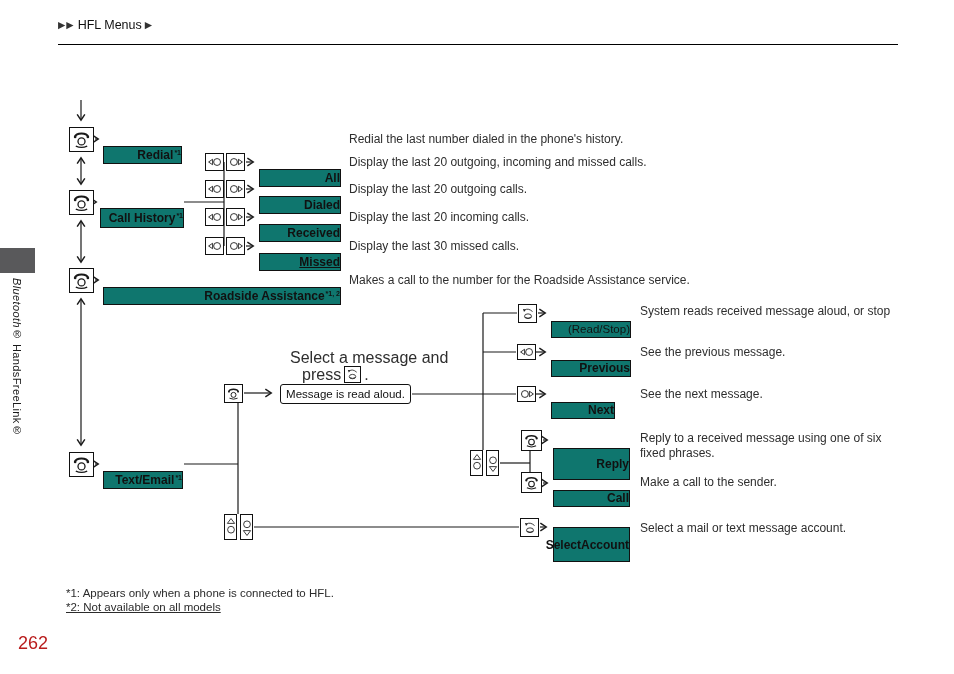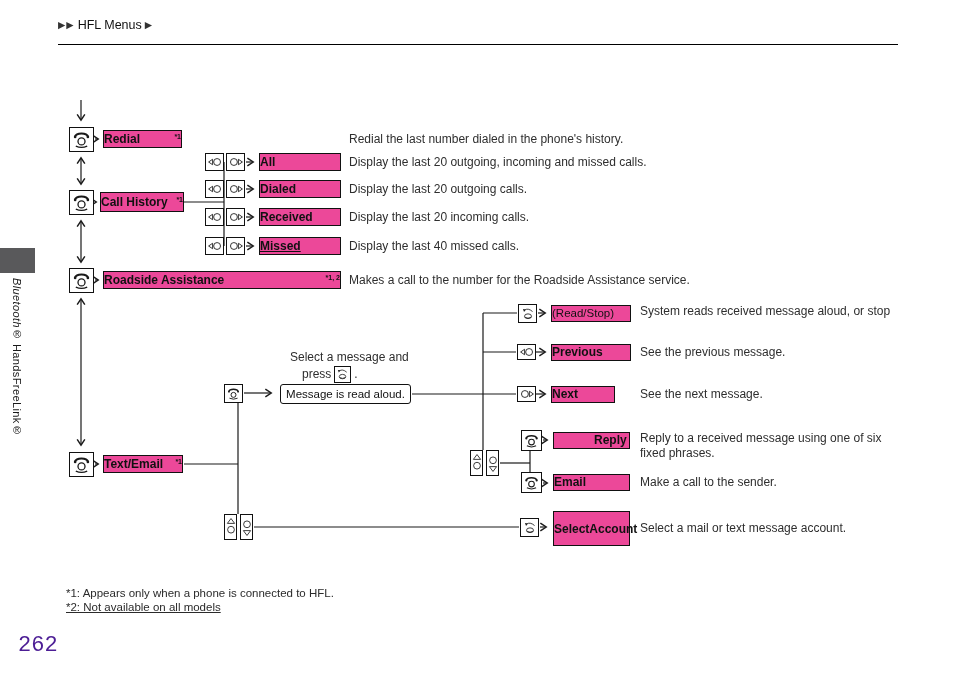--- a/index.html
+++ b/index.html
@@ -5,33 +5,33 @@
   html,body{margin:0;padding:0;background:#fff;}
   #page{position:relative;width:954px;height:674px;background:#fff;overflow:hidden;
         font-family:"Liberation Sans", sans-serif;color:#1a1a1a;}
   .hr{position:absolute;background:#000;height:1.3px;}
   .crumb{position:absolute;left:58px;top:18px;font-size:12.5px;color:#111;display:flex;align-items:center;gap:3px;}
   .crumb .tri{font-size:9.5px;color:#333;letter-spacing:1px;line-height:1;}
   .graytab{position:absolute;left:0;top:248px;width:35px;height:25px;background:#59595b;}
   .sidebar-vtext{position:absolute;left:11px;top:278px;height:200px;
         writing-mode:vertical-rl;font-size:11px;color:#1a1a1a;letter-spacing:.4px;white-space:nowrap;}
   .sidebar-vtext .it{font-style:italic;}
-  .pagenum{position:absolute;left:18px;top:633px;font-size:22px;color:#4c1d95;font-family:Liberation Mono, monospace;}
+  .pagenum{position:absolute;left:18px;top:633px;font-size:18px;color:#b91c1c;}
   .foot{position:absolute;left:66px;font-size:11.5px;color:#2b2b2b;line-height:14px;}
-  .lblbox{position:absolute;box-sizing:border-box;border:1.6px solid #111;background:#ec4899;
-        display:flex;align-items:center;justify-content:space-between;
-        font-weight:bold;font-size:12px;color:#111;line-height:13px;}
+  .lblbox{position:absolute;box-sizing:border-box;border:1.6px solid #111;background:#0f766e;
+        display:flex;align-items:center;justify-content:flex-end;
+        font-weight:bold;font-size:12px;color:#111;line-height:13px;margin-top:16px;}
   .lblbox.reg{font-weight:normal;font-size:11.5px;border-width:1.4px;}
   .lblbox sup{font-size:7px;font-weight:bold;margin-left:1px;transform:translateY(-3px);}
   .roundbox{position:absolute;box-sizing:border-box;border:1.3px solid #111;border-radius:3px;background:#fff;
         display:flex;align-items:center;justify-content:center;font-size:11.5px;color:#111;}
   .iconbox{position:absolute;box-sizing:border-box;border:1.3px solid #111;background:#fff;
         display:flex;align-items:center;justify-content:center;}
   .desc{position:absolute;font-size:12px;color:#2e2e2e;line-height:14.5px;white-space:nowrap;}
-  .note{position:absolute;left:290px;top:349px;font-size:12px;color:#2e2e2e;line-height:17px;}
+  .note{position:absolute;left:290px;top:349px;font-size:16px;color:#2e2e2e;line-height:17px;}
   .note .row2{display:flex;align-items:center;gap:3px;padding-left:12px;}
   .inline-iconbox{display:inline-flex;box-sizing:border-box;border:1.1px solid #111;background:#fff;
         width:17px;height:17px;align-items:center;justify-content:center;}
   svg.lines{position:absolute;left:0;top:0;pointer-events:none;}
   .ic{display:block;}
 </style>
 </head>
 <body>
 
 <div id="page">
@@ -208,21 +208,21 @@
   </div>
   <div class="iconbox" style="left:226px;top:237px;width:19px;height:18px;">
     <svg class="ic" width="16" height="12" viewBox="0 0 20 14" fill="none" stroke="#1a1a1a" stroke-width="1.1">
         <circle cx="7.4" cy="7" r="4.3"></circle>
         <polygon points="13,3.6 18,7 13,10.4"></polygon>
       </svg>
   </div>
   <div class="lblbox" style="left:259px;top:237px;width:82px;height:18px;text-decoration:underline;">
       <span>Missed</span>
     </div>
-  <div class="desc" style="left:349px;top:239px;">Display the last 40 missed calls.</div>
+  <div class="desc" style="left:349px;top:239px;">Display the last 30 missed calls.</div>
 
   <div class="note">
     <div>Select a message and</div>
     <div class="row2">
       <span>press</span>
       <span class="inline-iconbox">
         <svg class="ic" width="13" height="13" viewBox="0 0 20 20" fill="none" stroke="#1a1a1a">
             <path d="M16.5 6.5 Q10 0.8 5 4.6" stroke-width="1.2"></path>
             <polygon points="2.8,3 6.8,3.6 4.4,7" fill="#1a1a1a" stroke="none"></polygon>
             <ellipse cx="10" cy="13.2" rx="5" ry="3.4" stroke-width="1.2"></ellipse>
@@ -296,39 +296,39 @@
 
   <div class="iconbox" style="left:521px;top:430px;width:21px;height:21px;">
     <svg class="ic" width="17" height="17" viewBox="0 0 24 24" fill="none" stroke="#1a1a1a">
       <path d="M4.5 9 C6 4, 18 4, 19.5 9" stroke-width="2.3"></path>
         <circle cx="4.7" cy="9" r="1.5" fill="#1a1a1a" stroke="none"></circle>
         <circle cx="19.3" cy="9" r="1.5" fill="#1a1a1a" stroke="none"></circle>
         <circle cx="12" cy="14.2" r="4" stroke-width="1.5"></circle>
         <path d="M5.5 19.5 Q12 22.6 18.5 19.5" stroke-width="1.5"></path>
     </svg>
   </div>
-  <div class="lblbox" style="left:553px;top:432px;width:77px;height:17px;padding-left:40px;">
+  <div class="lblbox" style="left:553px;top:432px;width:77px;height:32px;padding-left:40px;">
       <span>Reply</span>
     </div>
   <div class="desc" style="left:640px;top:431px;">
     <div>Reply to a received message using one of six</div>
     <div>fixed phrases.</div>
   </div>
 
   <div class="iconbox" style="left:521px;top:472px;width:21px;height:21px;">
     <svg class="ic" width="17" height="17" viewBox="0 0 24 24" fill="none" stroke="#1a1a1a">
       <path d="M4.5 9 C6 4, 18 4, 19.5 9" stroke-width="2.3"></path>
         <circle cx="4.7" cy="9" r="1.5" fill="#1a1a1a" stroke="none"></circle>
         <circle cx="19.3" cy="9" r="1.5" fill="#1a1a1a" stroke="none"></circle>
         <circle cx="12" cy="14.2" r="4" stroke-width="1.5"></circle>
         <path d="M5.5 19.5 Q12 22.6 18.5 19.5" stroke-width="1.5"></path>
     </svg>
   </div>
   <div class="lblbox" style="left:553px;top:474px;width:77px;height:17px;">
-      <span>Email</span>
+      <span>Call</span>
     </div>
   <div class="desc" style="left:640px;top:475px;">Make a call to the sender.</div>
 
   <div class="iconbox" style="left:224px;top:514px;width:13px;height:26px;">
     <svg class="ic" width="10" height="22" viewBox="0 0 13 26" fill="none" stroke="#1a1a1a" stroke-width="1.1">
         <polygon points="6.5,2 1.8,8.3 11.2,8.3"></polygon>
         <circle cx="6.5" cy="16.5" r="4.4"></circle>
       </svg>
   </div>
   <div class="iconbox" style="left:240px;top:514px;width:13px;height:26px;">

